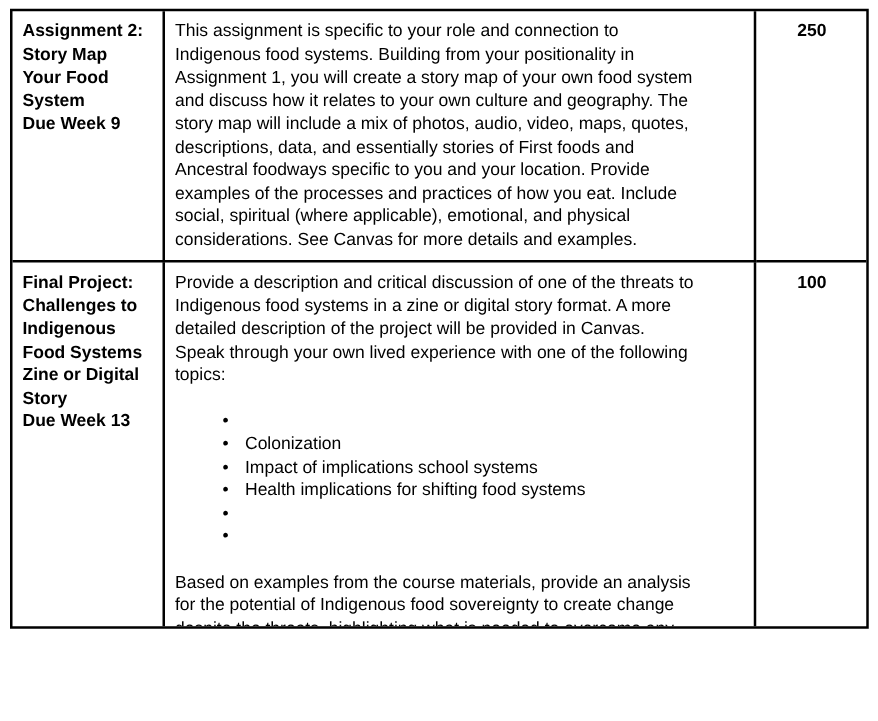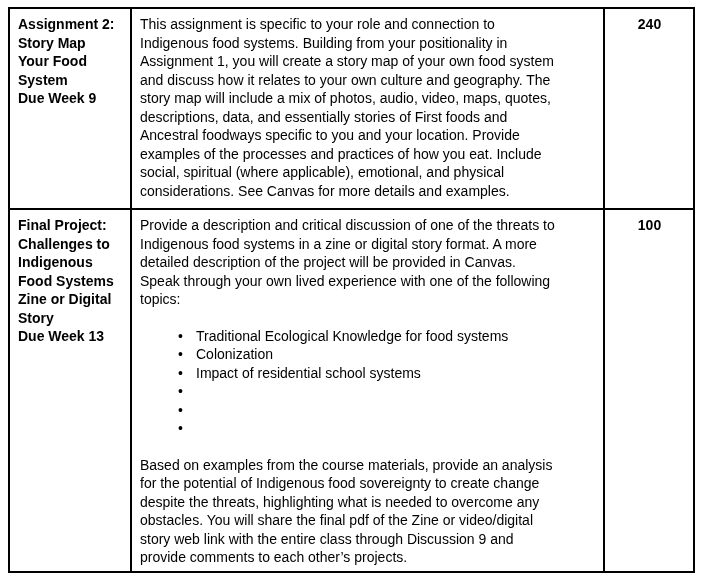--- a/index.html
+++ b/index.html
@@ -10,21 +10,21 @@
     height: 577px;
     font-family: "Liberation Sans", sans-serif;
     color: #000000;
     overflow: hidden;
   }
   .assignments-table {
     position: absolute;
     left: 8px;
     top: 7px;
     width: 687px;
-    height: 566px;
+    height: 496px;
     box-sizing: border-box;
     border: 2px solid #000000;
     display: grid;
     grid-template-columns: 122px 473px 1fr;
     grid-template-rows: 201px 1fr;
   }
   .cell {
     box-sizing: border-box;
     padding: 6px 7px 4px 8px;
     font-size: 14px;
@@ -75,53 +75,53 @@
 Assignment 1, you will create a story map of your own food system
 and discuss how it relates to your own culture and geography. The
 story map will include a mix of photos, audio, video, maps, quotes,
 descriptions, data, and essentially stories of First foods and
 Ancestral foodways specific to you and your location. Provide
 examples of the processes and practices of how you eat. Include
 social, spiritual (where applicable), emotional, and physical
 considerations. See Canvas for more details and examples.</div>
   </div>
   <div class="cell bb points">
-    <div>240</div>
+    <div>250</div>
   </div>
 
   <div class="cell br">
     <div class="title">Final Project:
 Challenges to
 Indigenous
 Food Systems
 Zine or Digital
 Story
 Due Week 13</div>
   </div>
   <div class="cell br">
     <div class="body-text">Provide a description and critical discussion of one of the threats to
 Indigenous food systems in a zine or digital story format. A more
 detailed description of the project will be provided in Canvas.
 Speak through your own lived experience with one of the following
 topics:</div>
     <div class="topics-list">
       <div class="topic-row">
         <span class="bullet-glyph">•</span>
-        <span>Traditional Ecological Knowledge for food systems</span>
       </div>
       <div class="topic-row">
         <span class="bullet-glyph">•</span>
         <span>Colonization</span>
       </div>
       <div class="topic-row">
         <span class="bullet-glyph">•</span>
-        <span>Impact of residential school systems</span>
+        <span>Impact of implications school systems</span>
       </div>
       <div class="topic-row">
         <span class="bullet-glyph">•</span>
+        <span>Health implications for shifting food systems</span>
       </div>
       <div class="topic-row">
         <span class="bullet-glyph">•</span>
       </div>
       <div class="topic-row">
         <span class="bullet-glyph">•</span>
       </div>
     </div>
     <div class="body-text">Based on examples from the course materials, provide an analysis
 for the potential of Indigenous food sovereignty to create change

